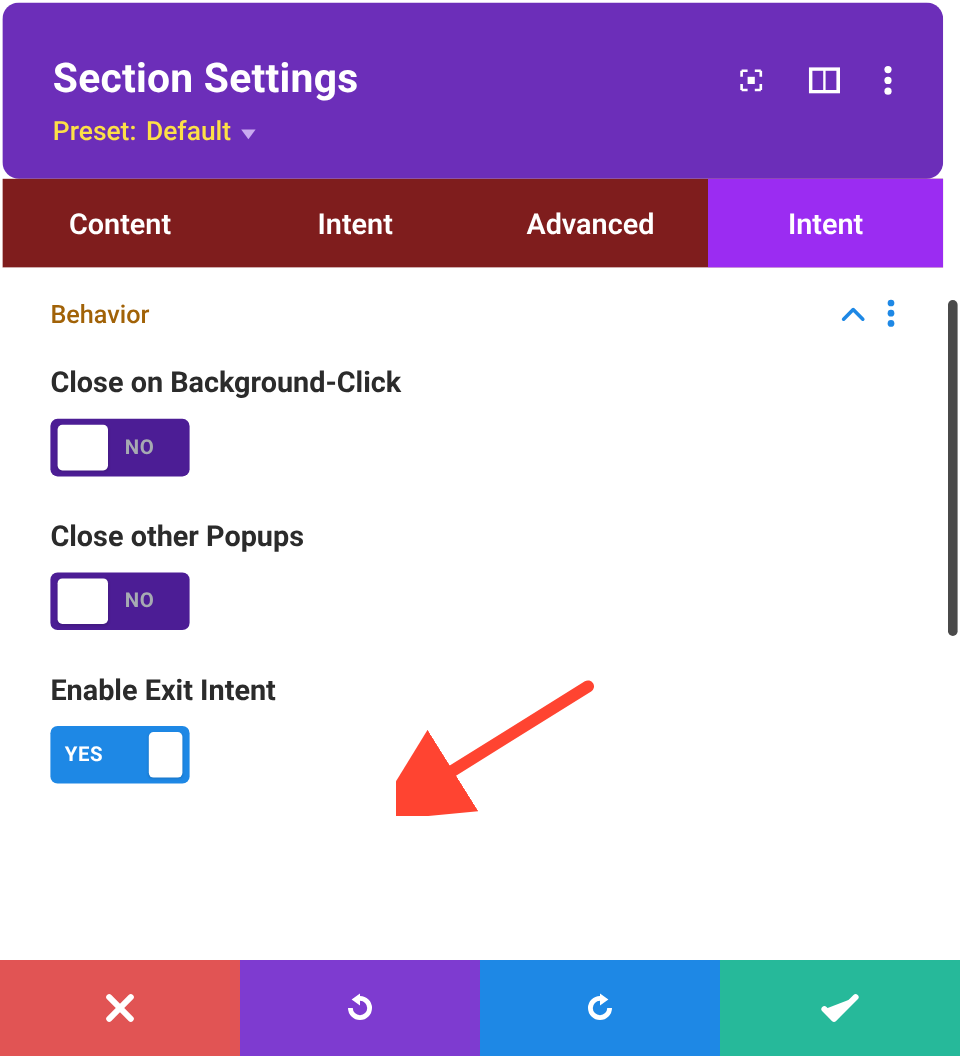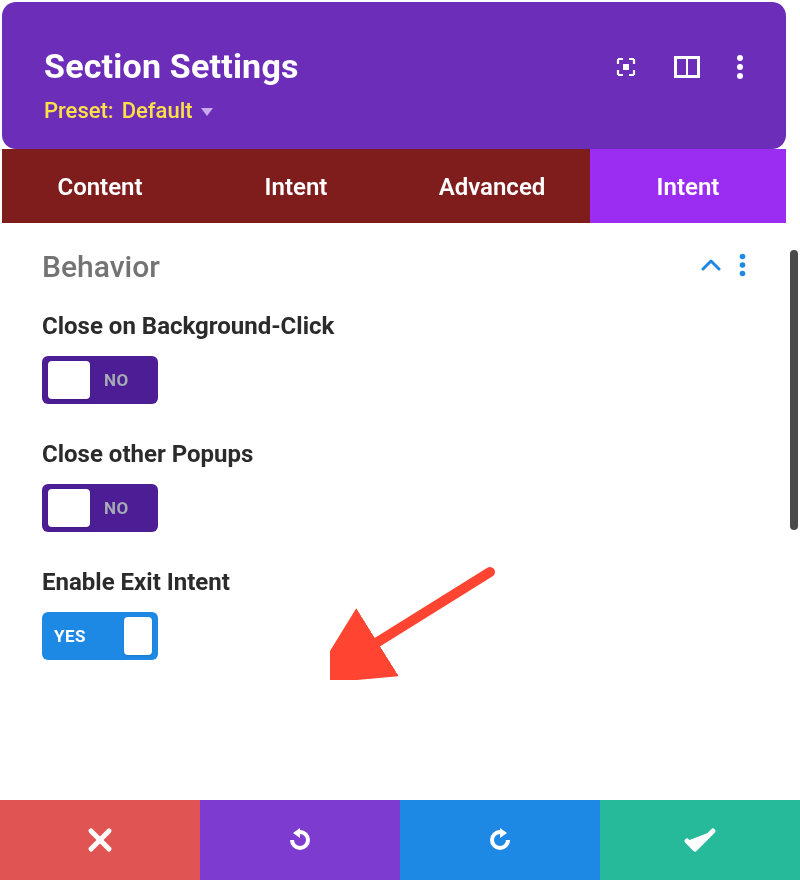--- a/index.html
+++ b/index.html
@@ -75,22 +75,22 @@
   padding: 20px 40px 40px;
   position: relative;
 }
 .section-header {
   display: flex;
   align-items: center;
   justify-content: space-between;
   padding: 6px 0 28px;
 }
 .section-title {
-  color: #737373;
-  font-size: 30px;
+  color: #a16207;
+  font-size: 21px;
   font-weight: 500;
 }
 .section-actions { display: flex; align-items: center; gap: 18px; color:#1E88E5; }
 .field { margin-bottom: 36px; }
 .field-label {
   color: #2b2b2b;
   font-size: 24px;
   font-weight: 700;
   margin-bottom: 16px;
 }

